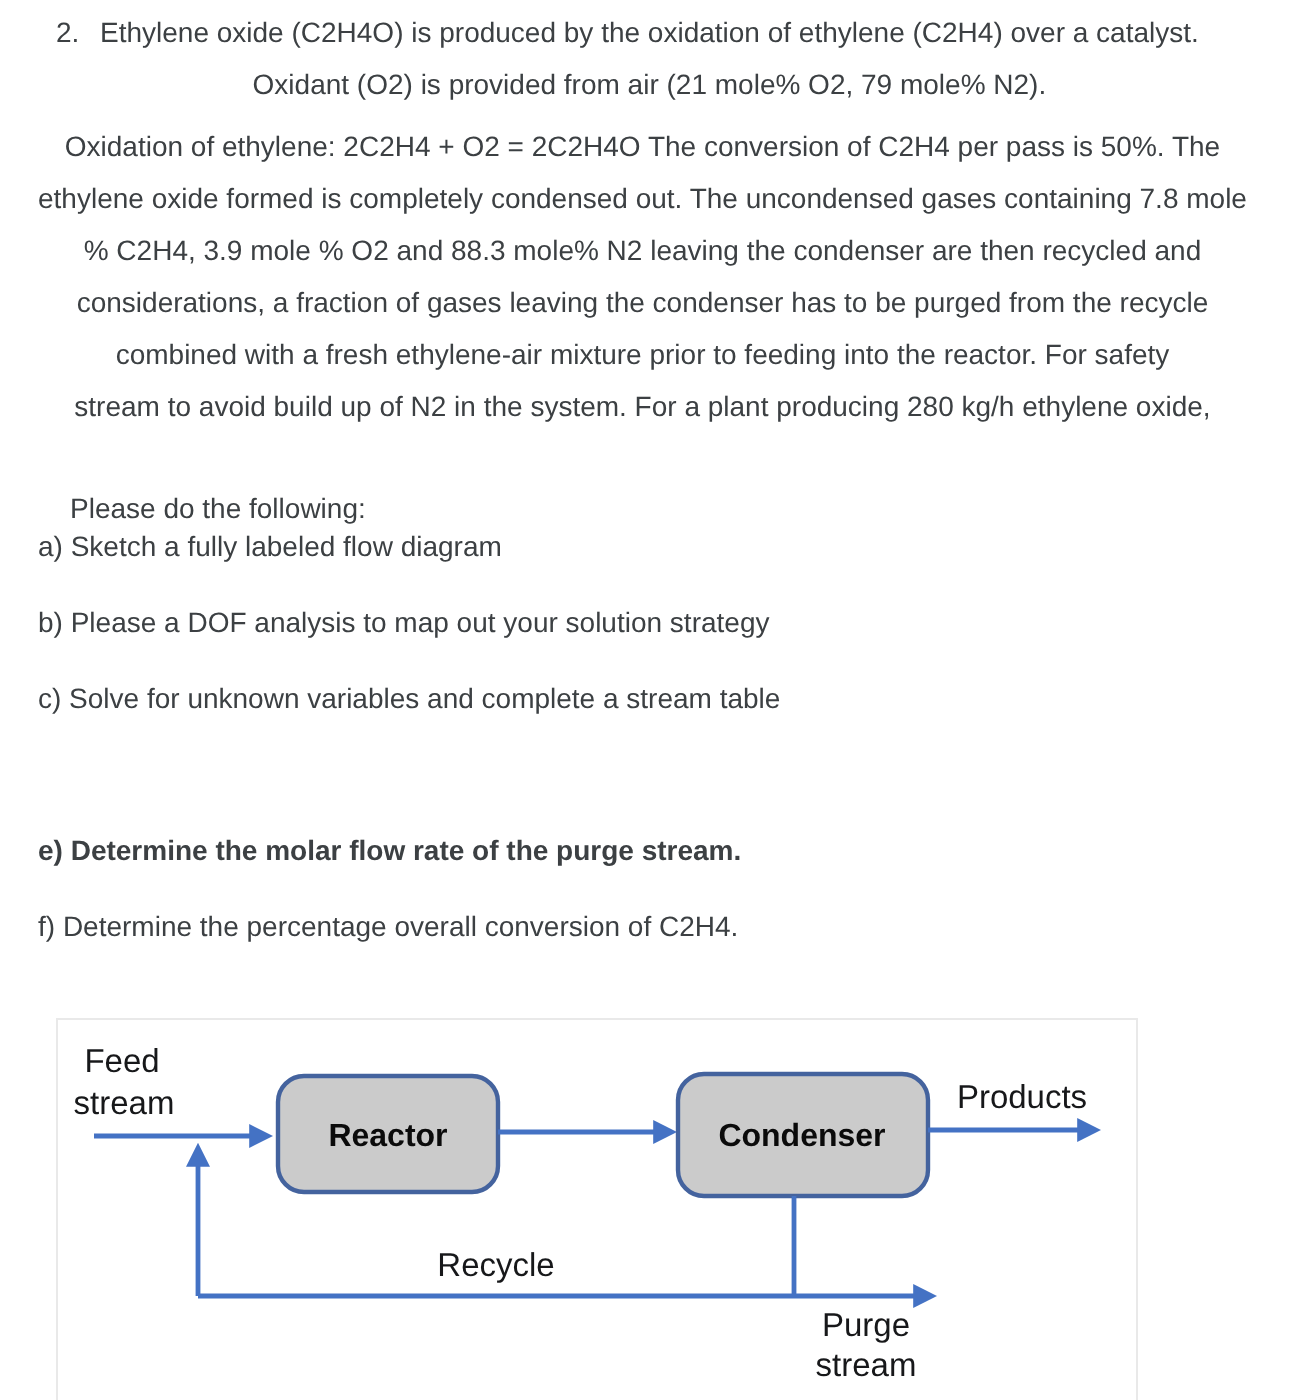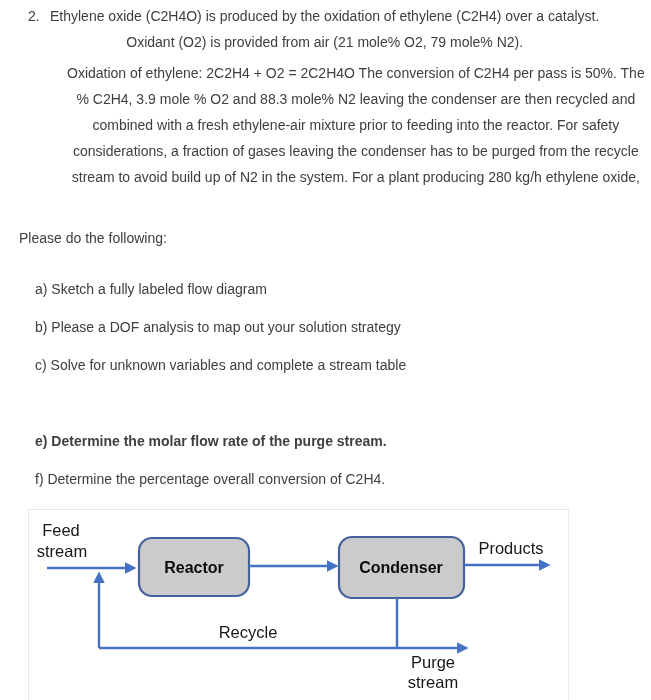--- a/index.html
+++ b/index.html
@@ -10,23 +10,23 @@
     background: #ffffff;
     overflow: hidden;
     font-family: "Liberation Sans", sans-serif;
     color: #3c4043;
     font-size: 14px;
   }
   .abs { position: absolute; }
   .textline { line-height: 26px; white-space: nowrap; text-align: center; }
   .problem-item { top: 3px; left: 28px; display: flex; }
   .problem-num { width: 14px; margin-right: 8px; line-height: 26px; }
-  .paragraph { top: 60px; left: 19px; margin-left: 48px; }
-  .tasks-intro { top: 228px; left: 19px; margin: 0; line-height: 20px; }
-  .task { left: 19px; margin: 16px; line-height: 20px; white-space: nowrap; }
+  .paragraph { top: 60px; left: 19px; }
+  .tasks-intro { top: 228px; left: 19px; margin: 16px; line-height: 20px; }
+  .task { left: 19px; margin: 0; line-height: 20px; white-space: nowrap; }
   .task-0 { top: 263px; }
   .task-1 { top: 301px; }
   .task-2 { top: 339px; text-align: center; }
   .task-3 { top: 377px; }
   .task-4 { top: 415px; font-weight: bold; }
   .task-5 { top: 453px; }
   .diagram {
     top: 509px; left: 28px;
     width: 541px; height: 191px;
     border: 1px solid #e9e9e9;
@@ -53,23 +53,24 @@
   <div class="abs problem-item">
     <span class="problem-num">2.</span>
     <div>
       <div class="textline">Ethylene oxide (C2H4O) is produced by the oxidation of ethylene (C2H4) over a catalyst.</div>
       <div class="textline">Oxidant (O2) is provided from air (21 mole% O2, 79 mole% N2).</div>
     </div>
   </div>
 
   <div class="abs paragraph">
     <div class="textline">Oxidation of ethylene: 2C2H4 + O2 = 2C2H4O The conversion of C2H4 per pass is 50%. The</div>
+    <div class="textline">ethylene oxide formed is completely condensed out. The uncondensed gases containing 7.8 mole</div>
     <div class="textline">% C2H4, 3.9 mole % O2 and 88.3 mole% N2 leaving the condenser are then recycled and</div>
+    <div class="textline">considerations, a fraction of gases leaving the condenser has to be purged from the recycle</div>
     <div class="textline">combined with a fresh ethylene-air mixture prior to feeding into the reactor. For safety</div>
-    <div class="textline">considerations, a fraction of gases leaving the condenser has to be purged from the recycle</div>
     <div class="textline">stream to avoid build up of N2 in the system. For a plant producing 280 kg/h ethylene oxide,</div>
   </div>
 
   <p class="abs tasks-intro">Please do the following:</p>
 
   <p class="abs task task-0">a) Sketch a fully labeled flow diagram</p>
   <p class="abs task task-1">b) Please a DOF analysis to map out your solution strategy</p>
   <p class="abs task task-2">c) Solve for unknown variables and complete a stream table</p>
   <p class="abs task task-4">e) Determine the molar flow rate of the purge stream.</p>
   <p class="abs task task-5">f) Determine the percentage overall conversion of C2H4.</p>

